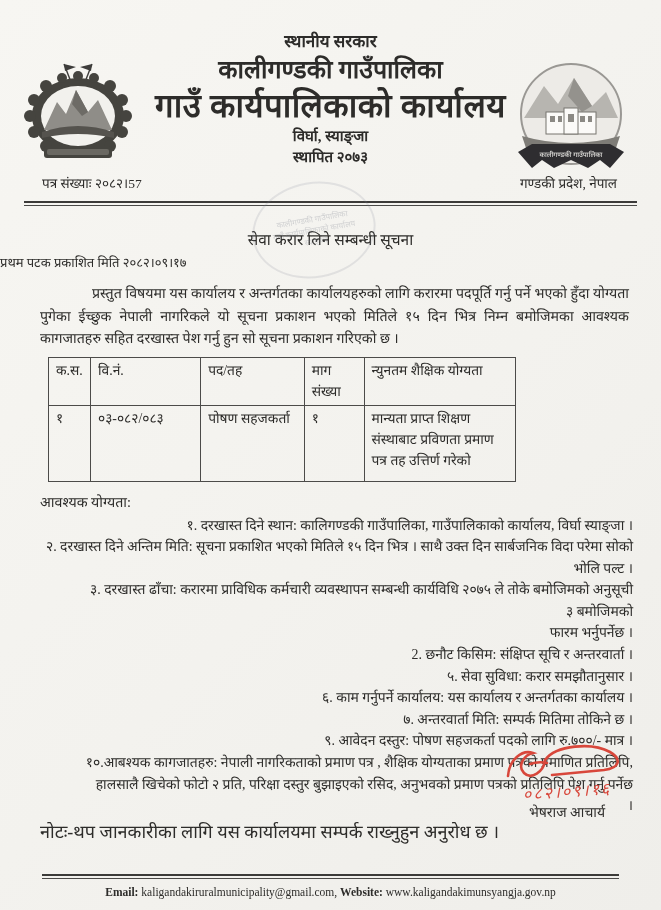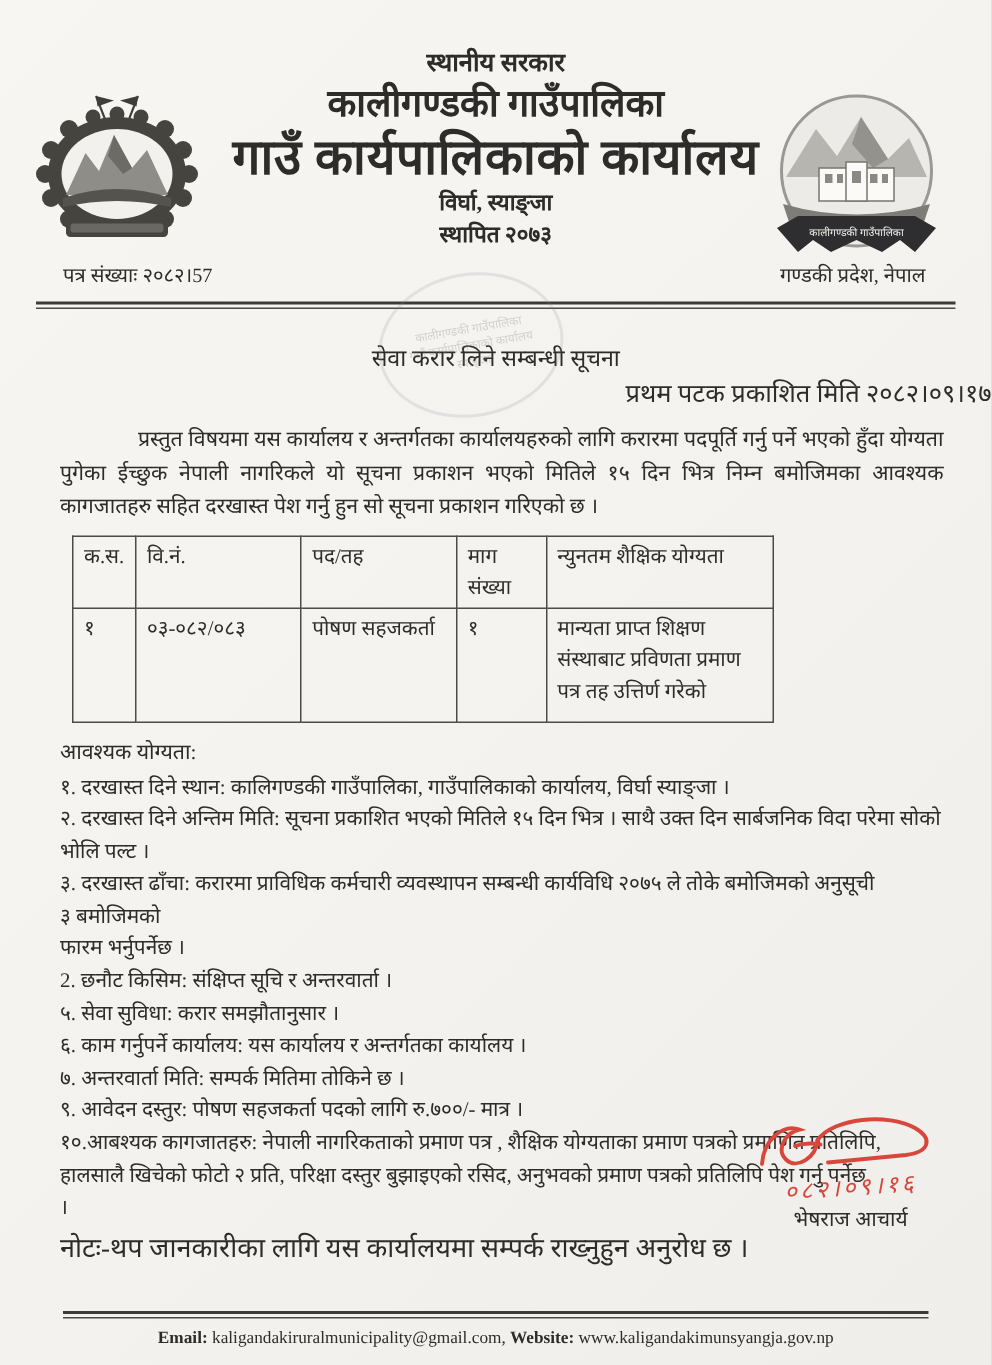--- a/index.html
+++ b/index.html
@@ -33,40 +33,40 @@
   
   .watermark{
     position:absolute;left:252px;top:182px;width:120px;height:92px;
     transform:rotate(-10deg);opacity:.30;color:#7d828e;
     border:2px solid rgba(125,130,145,.55);border-radius:50%;
     display:flex;flex-direction:column;justify-content:center;align-items:center;
     font-size:8px;line-height:11px;text-align:center;pointer-events:none;
   }
   
   .subject{margin-top:22px;text-align:center;font-size:15.5px;line-height:23px;}
-  .published{text-align:right;font-size:17px;line-height:23px;padding-left:48px;}
+  .published{text-align:left;font-size:13px;line-height:23px;}
   .intro{
     margin:8px 32px 0 40px;font-size:14.2px;line-height:22.5px;
     text-align:justify;text-indent:52px;
   }
   table.notice{
     margin:7px 0 0 48px;border-collapse:collapse;width:468px;
     font-size:13.8px;
   }
   table.notice th,table.notice td{
     border:1.2px solid #4c4b49;padding:2px 7px 3px 7px;
     font-weight:normal;text-align:left;vertical-align:top;line-height:21px;
   }
   table.notice th{height:22px;}
   table.notice td{height:70px;}
   .col-sn{width:42px;}.col-adv{width:120px;}.col-post{width:117px;}
   .col-num{width:65px;}.col-qual{width:182px;}
   .qual-head{margin:9px 0 0 40px;font-size:14.2px;line-height:22px;}
   .qual-items{margin:2px 28px 0 40px;font-size:13.9px;line-height:21.6px;}
-  .qual-items .q-item{white-space:pre-line;}
+  .qual-items .q-item{white-space:pre-line;text-align:right;}
   .note-line{margin:4px 0 0 40px;font-size:18px;line-height:22px;}
   
   .sig-block{position:absolute;left:492px;top:742px;width:150px;text-align:center;}
   .sig-scrawl{display:block;margin-left:8px;}
   .sig-date{
     font-size:16px;color:#d8473b;transform:rotate(-4deg);
     font-style:italic;letter-spacing:2px;margin-top:-12px;white-space:nowrap;
   }
   .sig-name{font-size:14px;color:#2d2c2a;white-space:nowrap;}
   

